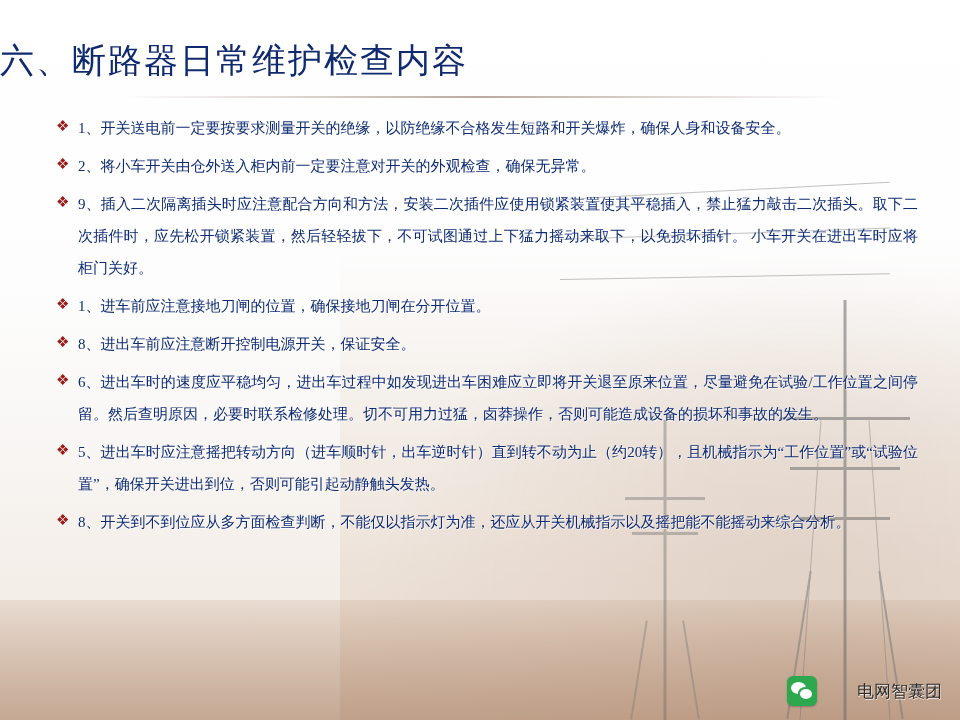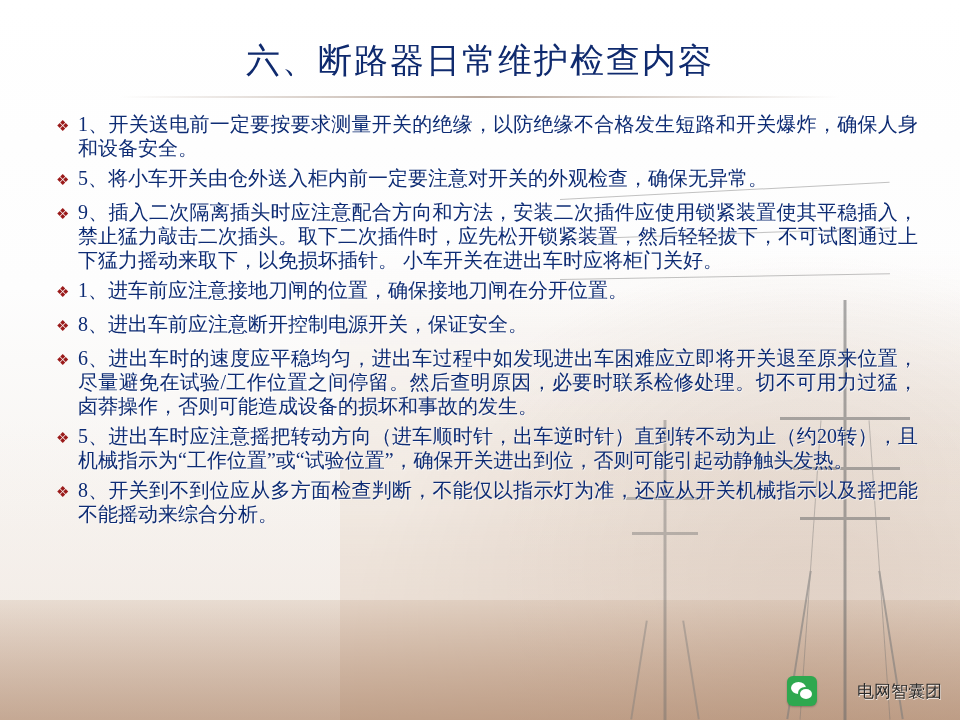--- a/index.html
+++ b/index.html
@@ -64,21 +64,21 @@
     position: absolute;
     left: 0; right: 0; bottom: 0; height: 120px;
     background: linear-gradient(to bottom, rgba(198,166,140,0.25), rgba(168,128,100,0.55));
   }
 
   
   .title {
     position: absolute;
     top: 38px;
     left: 0; right: 0;
-    text-align: center;
+    text-align: left;
     font-size: 34px;
     letter-spacing: 2px;
     color: #0f2a6e;
     font-family: Liberation Sans, sans-serif;
     font-weight: normal;
     text-shadow: 1px 1px 0 rgba(255,255,255,0.8);
   }
   .title-rule {
     position: absolute;
     top: 96px;
@@ -104,22 +104,22 @@
     width: 26px;
     color: #9a1a1a;
     font-size: 15px;
     line-height: 28px;
     text-align: left;
     padding-left: 4px;
   }
   .item-text {
     flex: 1 1 auto;
     color: #0e2c74;
-    font-size: 20px;
-    line-height: 24px;
+    font-size: 15px;
+    line-height: 32px;
     letter-spacing: 0px;
     text-shadow: 0.8px 0.8px 0 rgba(255,255,255,0.75);
     text-align: justify;
   }
 
   
   .wm {
     position: absolute;
     right: 18px;
     bottom: 14px;
@@ -192,21 +192,21 @@
 
   <div class="content">
 
     <div class="item">
       <span class="bullet">❖</span>
       <span class="item-text">1、开关送电前一定要按要求测量开关的绝缘，以防绝缘不合格发生短路和开关爆炸，确保人身和设备安全。</span>
     </div>
 
     <div class="item">
       <span class="bullet">❖</span>
-      <span class="item-text">5、将小车开关由仓外送入柜内前一定要注意对开关的外观检查，确保无异常。</span>
+      <span class="item-text">2、将小车开关由仓外送入柜内前一定要注意对开关的外观检查，确保无异常。</span>
     </div>
 
     <div class="item">
       <span class="bullet">❖</span>
       <span class="item-text">9、插入二次隔离插头时应注意配合方向和方法，安装二次插件应使用锁紧装置使其平稳插入，禁止猛力敲击二次插头。取下二次插件时，应先松开锁紧装置，然后轻轻拔下，不可试图通过上下猛力摇动来取下，以免损坏插针。 小车开关在进出车时应将柜门关好。</span>
     </div>
 
     <div class="item">
       <span class="bullet">❖</span>
       <span class="item-text">1、进车前应注意接地刀闸的位置，确保接地刀闸在分开位置。</span>

